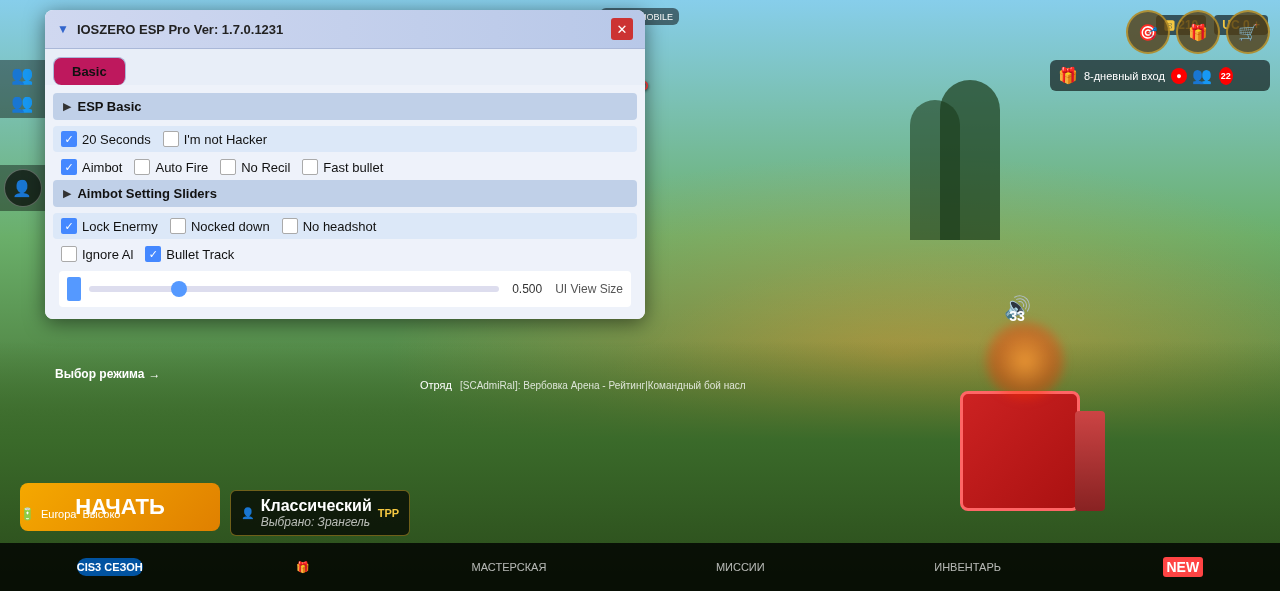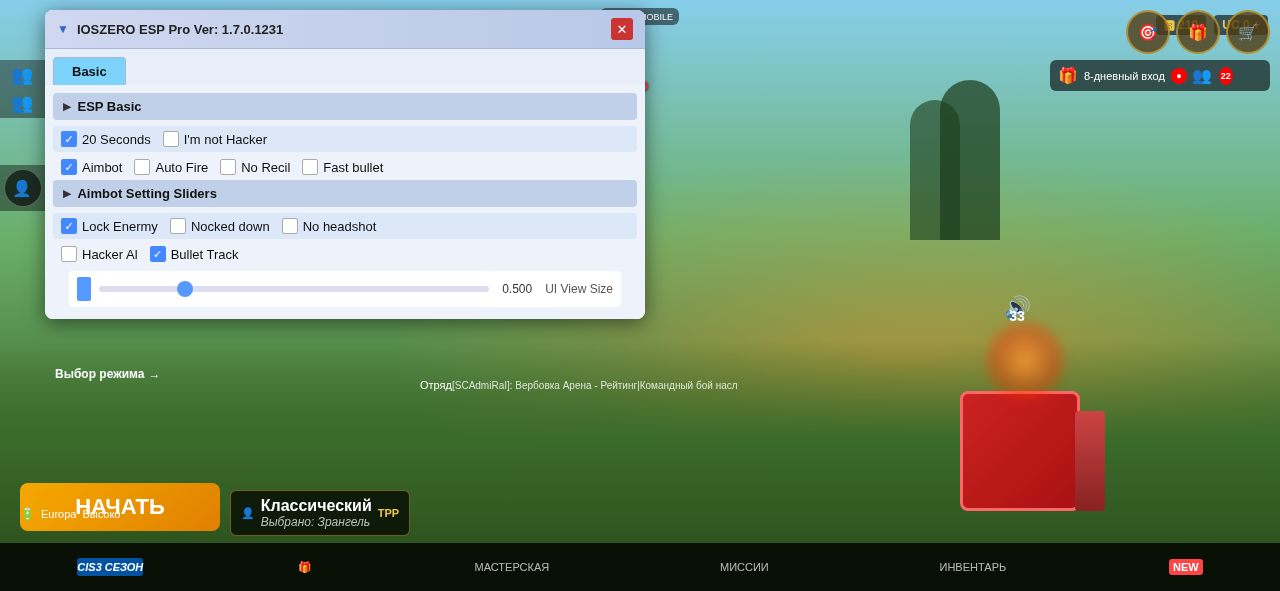--- a/index.html
+++ b/index.html
@@ -275,22 +275,23 @@
       padding: 6px 18px;
       border-radius: 4px 4px 0 0;
       cursor: pointer;
       font-size: 13px;
       font-weight: bold;
       border: 1px solid #aab8d8;
       border-bottom: none;
     }
 
     .esp-tab.active {
-      background: #7dd3fc;
+      background: #be185d;
       color: #111;
+      border-radius: 8px;
     }
 
     .esp-tab.inactive {
       background: #d8e4f0;
       color: #444;
     }
 
     .esp-content {
       background: #eef2fa;
       padding: 8px;
@@ -361,21 +362,21 @@
       color: #111;
     }
 
     .slider-row {
       display: flex;
       align-items: center;
       gap: 8px;
       padding: 6px 8px;
       background: white;
       border-radius: 4px;
-      margin: 4px 16px;
+      margin: 4px 6px;
     }
 
     .slider-track {
       flex: 1;
       height: 6px;
       background: #dde;
       border-radius: 3px;
       position: relative;
     }
 
@@ -457,23 +458,22 @@
       align-items: center;
       gap: 6px;
       z-index: 5;
     }
 
     .cis-badge {
       background: rgba(0,100,200,0.8);
       color: white;
       font-size: 11px;
       padding: 3px 0;
-      border-radius: 3px;
-      font-weight: bold;
-      font-style: italic;
+      border-radius: 9px;
+      font-weight: bold;
     }
   </style>
 </head>
 <body>
 
 <div class="game-bg">
 
   <div style="position:absolute;bottom:0;left:0;right:0;height:250px;background:linear-gradient(180deg,transparent,#3a6a2a 40%,#2a4a1a 100%);"></div>
 
   <div style="position:absolute;right:280px;top:80px;width:60px;height:160px;background:#1a3a1a;border-radius:30px 30px 0 0;opacity:0.7;"></div>
@@ -601,21 +601,21 @@
       </div>
       <div class="checkbox-item">
         <div class="checkbox unchecked"></div>
         <span class="checkbox-label">No headshot</span>
       </div>
     </div>
 
     <div class="esp-row">
       <div class="checkbox-item">
         <div class="checkbox unchecked"></div>
-        <span class="checkbox-label">Hacker Al</span>
+        <span class="checkbox-label">Ignore Al</span>
       </div>
       <div class="checkbox-item">
         <div class="checkbox">✓</div>
         <span class="checkbox-label">Bullet Track</span>
       </div>
     </div>
 
     <div class="slider-row">
       <div style="width:14px;height:24px;background:#5599ff;border-radius:2px;"></div>
       <div class="slider-track">
@@ -644,31 +644,31 @@
 </div>
 
 <div class="start-button">НАЧАТЬ</div>
 
 <div style="position:absolute;bottom:70px;left:20px;display:flex;align-items:center;gap:6px;z-index:5;">
   <span style="color:#44ff44;font-size:12px;">🔋</span>
   <span style="color:white;font-size:11px;">Europa</span>
   <span style="color:white;font-size:11px;">Высоко</span>
 </div>
 
-<div style="position:absolute;bottom:200px;left:420px;color:white;font-size:11px;z-index:5;display:flex;align-items:center;gap:0;">
+<div style="position:absolute;bottom:200px;left:420px;color:white;font-size:11px;z-index:5;display:flex;align-items:center;gap:8px;">
   <span>Отряд</span>
   <span style="font-size:10px;opacity:0.8;max-width:500px;overflow:hidden;white-space:nowrap;">[SCAdmiRaI]: Вербовка Арена - Рейтинг|Командный бой насл</span>
 </div>
 
 <div style="position:absolute;bottom:0;left:0;right:0;height:48px;background:rgba(0,0,0,0.8);display:flex;align-items:center;justify-content:space-around;z-index:5;">
   <div style="display:flex;align-items:center;gap:4px;">
     <div class="cis-badge">СIS3 СЕЗОН</div>
   </div>
   <div style="color:white;font-size:11px;display:flex;align-items:center;gap:4px;">
     <span>🎁</span>
   </div>
   <div class="bottom-tab">МАСТЕРСКАЯ</div>
   <div class="bottom-tab">МИССИИ</div>
   <div class="bottom-tab">ИНВЕНТАРЬ</div>
   <div style="color:#f5c842;font-size:11px;font-weight:bold;display:flex;align-items:center;gap:2px;">
-    <span style="background:#ff4444;padding:2px 4px;border-radius:3px;color:white;font-size:11px;">NEW</span>
+    <span style="background:#ff4444;padding:2px 4px;border-radius:3px;color:white;font-size:14px;">NEW</span>
   </div>
 </div>
 
 </body></html>

